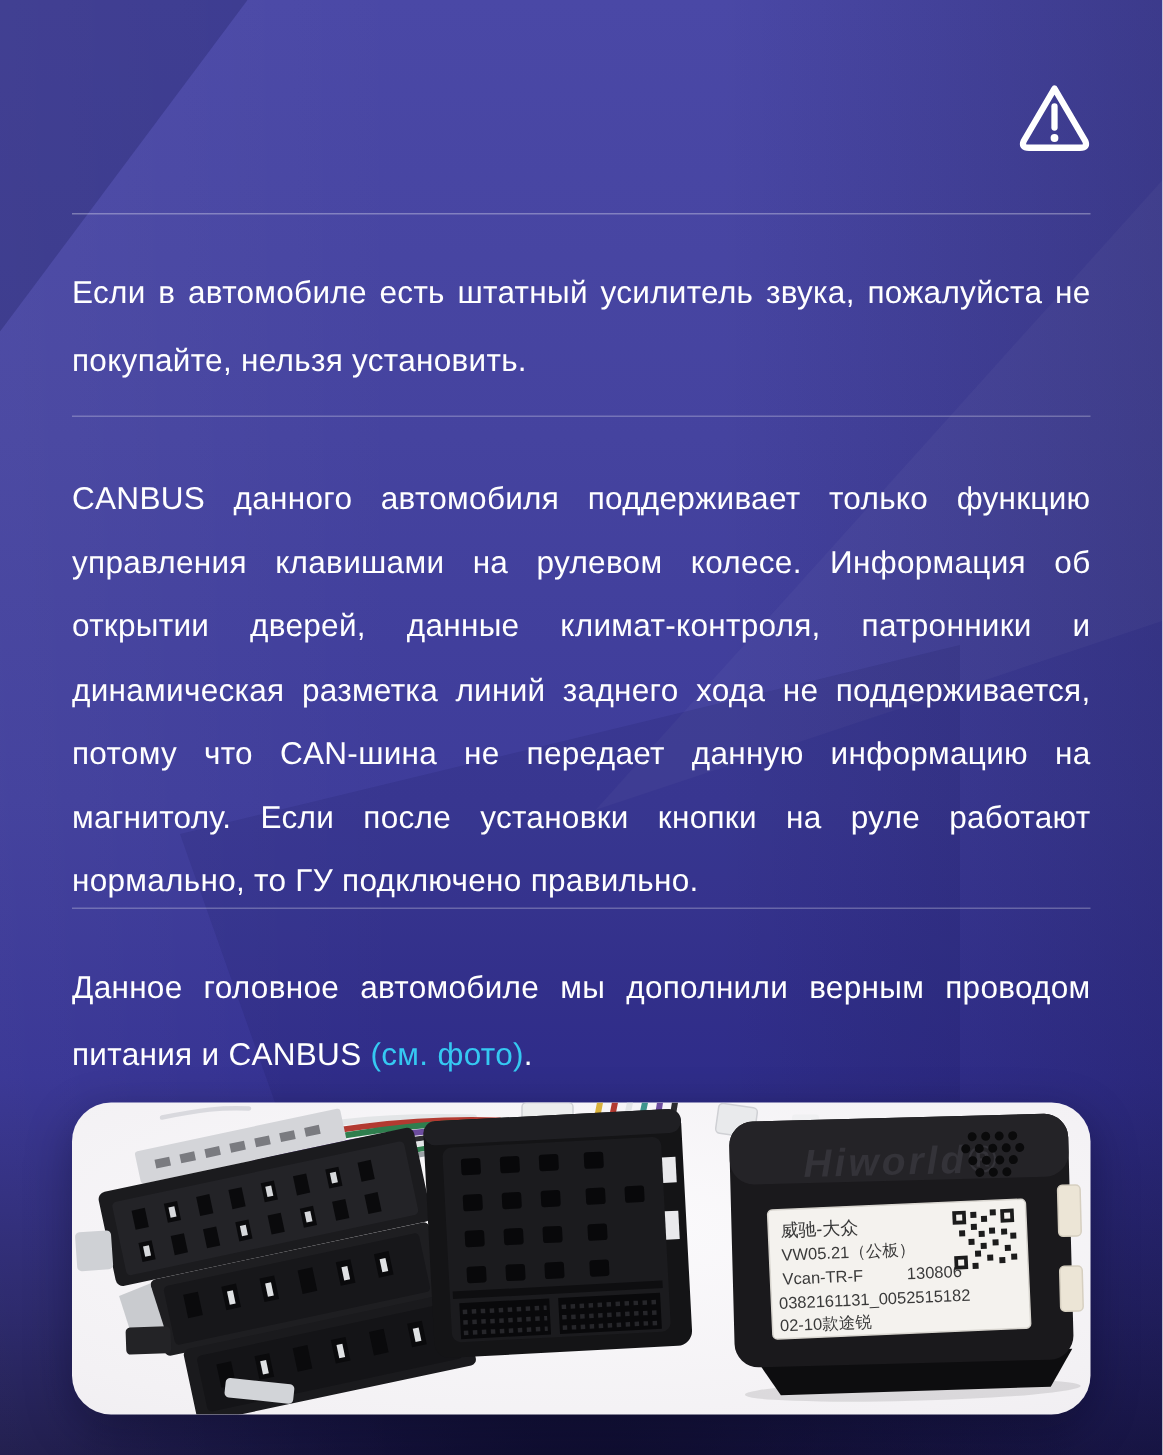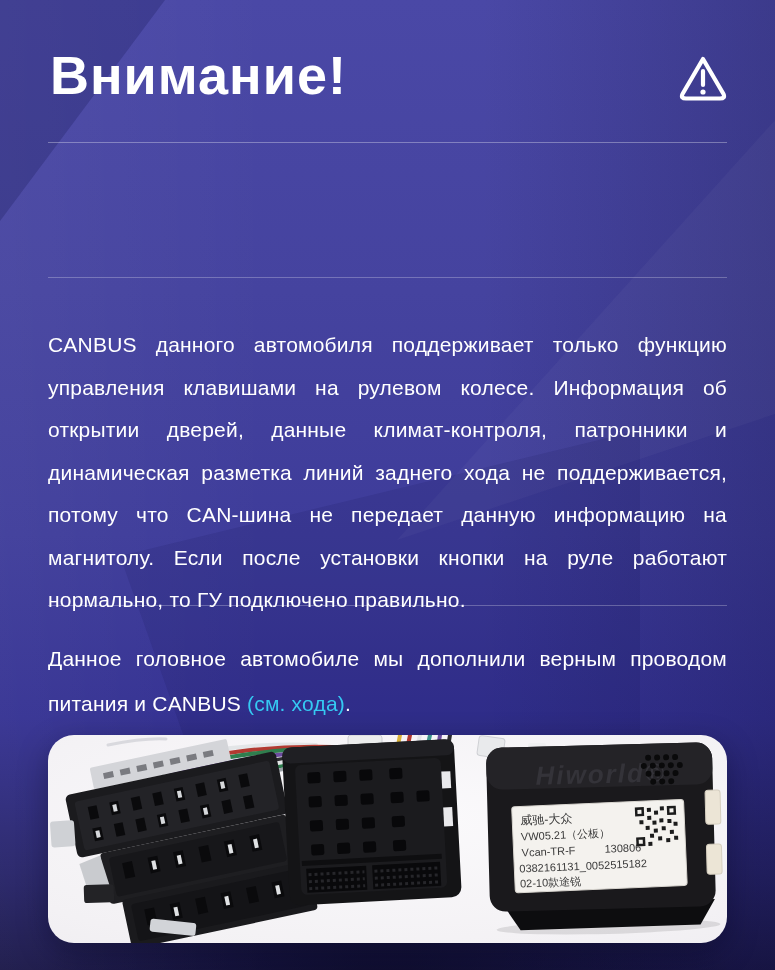--- a/index.html
+++ b/index.html
@@ -36,59 +36,59 @@
   .divider.d1{top:142px;}
   .divider.d2{top:277px;background:rgba(255,255,255,0.26);}
   .divider.d3{top:605px;background:rgba(255,255,255,0.26);}
 
   .para{
     position:absolute;left:48px;width:679px;margin:0;
     color:#fff;font-size:21px;line-height:45px;
     text-align:justify;letter-spacing:0.2px;
   }
   .para.p1{top:173px;}
-  .para.p2{top:324px;line-height:42.5px;}
+  .para.p2{top:312px;line-height:42.5px;}
   .para.p3{top:636px;}
   .see-photo{color:#35c9f2;}
 
   .photo{
     position:absolute;left:48px;top:735px;width:679px;height:208px;
     border-radius:26px;overflow:hidden;
     background:radial-gradient(120% 120% at 50% 40%, #fbfafc 0%, #f3f1f4 55%, #e9e7ec 100%);
     box-shadow:0 10px 30px rgba(5,5,25,0.35);
   }
   .photo svg{display:block;}
   text{font-family:"Liberation Sans","DejaVu Sans",sans-serif;}
 </style>
 </head>
 <body>
 
 <div class="stage">
   <div class="facet f1"></div>
   <div class="facet f2"></div>
   <div class="facet f3"></div>
 
-  <h1 class="title">Внимание!</h1>
 
   <svg class="warn-icon" viewBox="0 0 52 50" aria-hidden="true">
     <path d="M26 5 L46.5 40 Q48.5 44.5 43 44.5 L9 44.5 Q3.5 44.5 5.5 40 Z" fill="none" stroke="#ffffff" stroke-width="4.2" stroke-linejoin="round"></path>
     <line x1="26" y1="17" x2="26" y2="31" stroke="#ffffff" stroke-width="4.2" stroke-linecap="round"></line>
     <circle cx="26" cy="38" r="2.6" fill="#ffffff"></circle>
   </svg>
 
   <div class="divider d1"></div>
 
+  <p class="para p1">Если в автомобиле есть штатный усилитель звука, пожалуйста не покупайте, нельзя установить.</p>
 
   <div class="divider d2"></div>
 
   <p class="para p2">CANBUS данного автомобиля поддерживает только функцию управления клавишами на рулевом колесе. Информация об открытии дверей, данные климат-контроля, патронники и динамическая разметка линий заднего хода не поддерживается, потому что CAN-шина не передает данную информацию на магнитолу. Если после установки кнопки на руле работают нормально, то ГУ подключено правильно.</p>
 
   <div class="divider d3"></div>
 
-  <p class="para p3"><span>Данное головное автомобиле мы дополнили верным проводом питания и CANBUS </span><span class="see-photo">(см. хода)</span><span>.</span></p>
+  <p class="para p3"><span>Данное головное автомобиле мы дополнили верным проводом питания и CANBUS </span><span class="see-photo">(см. фото)</span><span>.</span></p>
 
   <div class="photo">
     <svg width="679" height="208" viewBox="0 0 679 208">
 
       <g fill="none" stroke-linecap="round">
         <path d="M60,10 C85,5 100,3 118,4" stroke="#d9d9de" stroke-width="3"></path>
         <path d="M96,30 C150,14 210,8 268,10" stroke="#e3e5e7" stroke-width="4"></path>
         <path d="M104,34 C160,18 225,10 285,12" stroke="#b23a31" stroke-width="4"></path>
         <path d="M112,38 C175,20 240,12 300,13" stroke="#2f7e4e" stroke-width="4"></path>
         <path d="M120,41 C185,24 250,15 312,15" stroke="#6c4c9e" stroke-width="4"></path>

